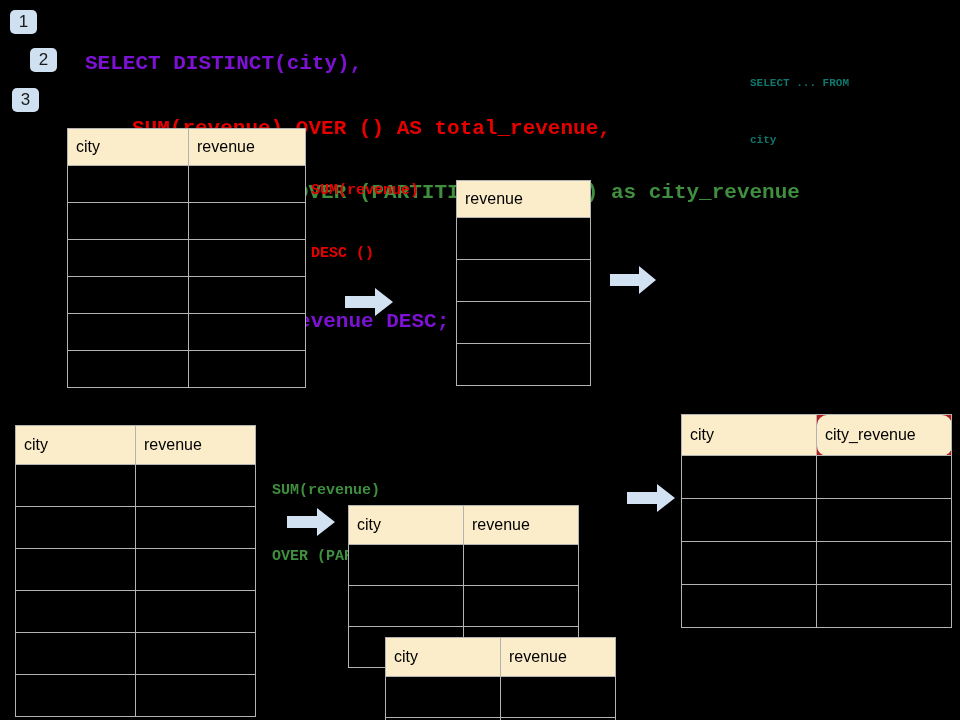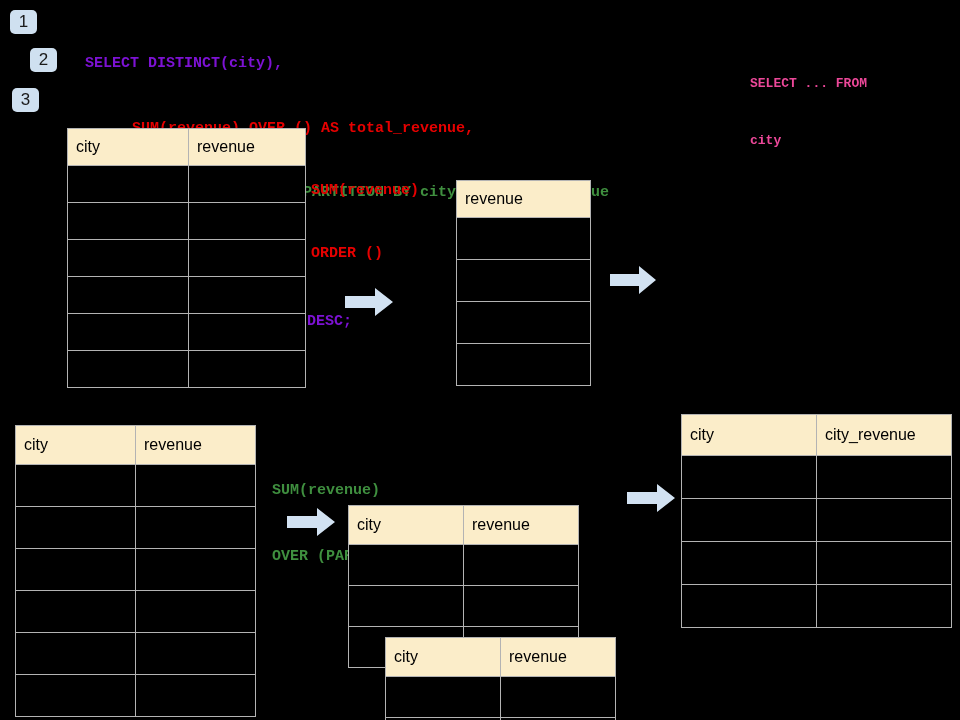--- a/index.html
+++ b/index.html
@@ -27,21 +27,21 @@
     line-height: 24px;
     text-align: center;
     width: 27px;
     height: 24px;
   }
 
   
   .sql {
     position: absolute;
     font-family: "Liberation Mono", "DejaVu Sans Mono", monospace;
-    font-size: 15px;
+    font-size: 21px;
     font-weight: bold;
     letter-spacing: 0px;
     white-space: pre;
     line-height: 21.5px;
   }
   .sql-line { display: block; white-space: pre; }
 
   
   .annot {
     position: absolute;
@@ -89,28 +89,28 @@
   <div class="badge" style="left:12px; top:88px;">3</div>
 
   <div class="sql" style="left:85px; top:10px;">
     <span class="sql-line" style="color:#7d12d4; padding-left:0px;">SELECT DISTINCT(city),</span>
     <span class="sql-line" style="color:#e60000; padding-left:47px;">SUM(revenue) OVER () AS total_revenue,</span>
     <span class="sql-line" style="color:#3f8f3f; padding-left:47px;">SUM(revenue) OVER (PARTITION BY city) as city_revenue</span>
     <span class="sql-line" style="color:#7d12d4; padding-left:24px;">FROM rides</span>
     <span class="sql-line" style="color:#7d12d4; padding-left:24px;">ORDER by city_revenue DESC;</span>
   </div>
 
-  <div class="annot" style="left:750px; top:36px; color:#ec4899; font-size:13px; line-height:19px;">
+  <div class="annot" style="left:750px; top:36px; color:#0f766e; font-size:11px; line-height:19px;">
     <span class="annot-line">SELECT ... FROM</span>
     <span class="annot-line">city</span>
   </div>
 
   <div class="annot" style="left:311px; top:138px; color:#e60000; font-size:15px; line-height:21px;">
     <span class="annot-line">SUM(revenue)</span>
-    <span class="annot-line">ORDER ()</span>
+    <span class="annot-line">DESC ()</span>
   </div>
 
   <div class="annot" style="left:272px; top:436px; color:#3f8f3f; font-size:15px; line-height:22px;">
     <span class="annot-line">SUM(revenue)</span>
     <span class="annot-line">OVER (PARTITION</span>
   </div>
 
   <table class="tbl" style="left:67px; top:128px; width:238px;">
     <colgroup>
         <col style="width:121px">
@@ -289,21 +289,21 @@
   </div>
 
   <table class="tbl" style="left:681px; top:414px; width:270px;">
     <colgroup>
         <col style="width:135px">
         <col style="width:135px">
       </colgroup>
     <thead>
       <tr>
         <th style="height:40px;">city</th>
-        <th style="height:40px;">city_revenue</th>
+        <th style="height:40px;border-radius:10px;">city_revenue</th>
       </tr>
     </thead>
     <tbody>
       <tr>
           <td style="height:42px;"></td>
           <td></td>
         </tr>
       <tr>
           <td style="height:42px;"></td>
           <td></td>

